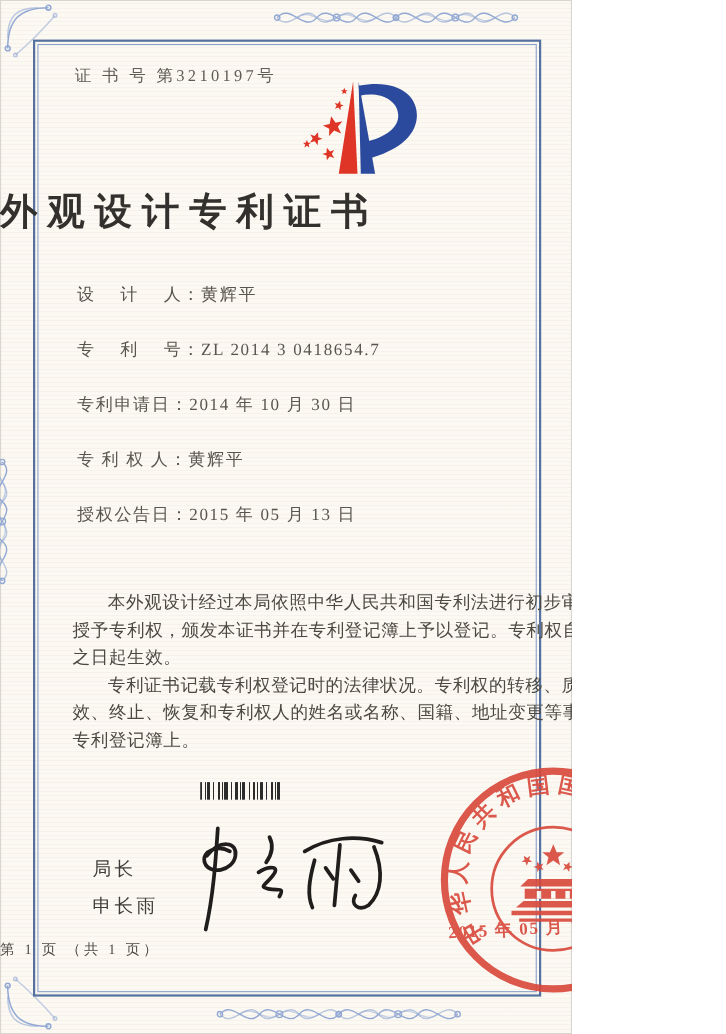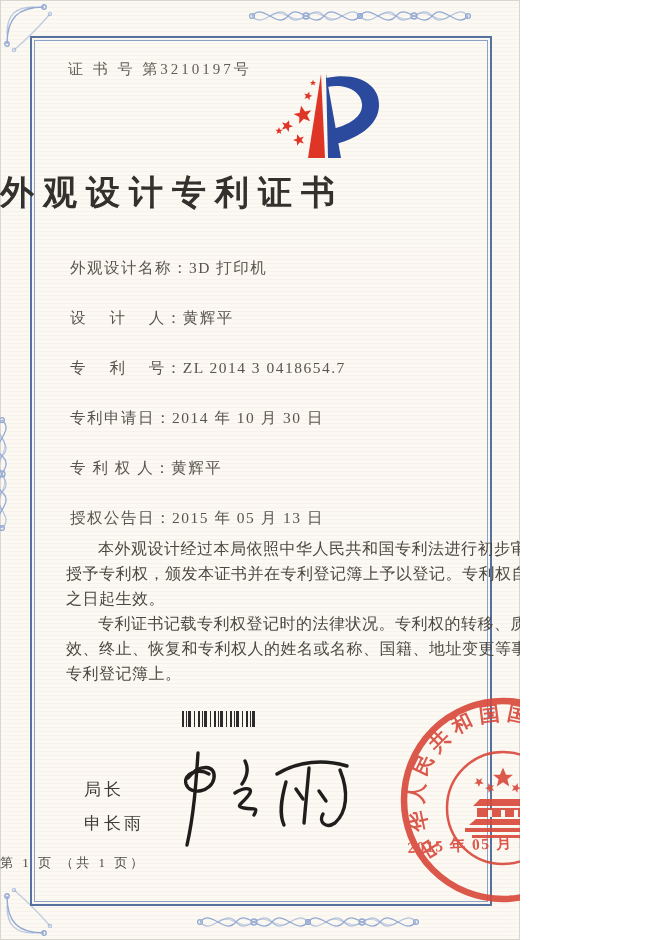--- a/index.html
+++ b/index.html
@@ -134,21 +134,20 @@
     <use href="#star" transform="translate(40,26) scale(0.45) rotate(15)" fill="#df3527"></use>
     <use href="#star" transform="translate(35,45) scale(0.95) rotate(-12)" fill="#df3527"></use>
     <use href="#star" transform="translate(19,56) scale(0.62) rotate(20)" fill="#df3527"></use>
     <use href="#star" transform="translate(11,61) scale(0.38)" fill="#df3527"></use>
     <use href="#star" transform="translate(31,70) scale(0.6) rotate(-18)" fill="#df3527"></use>
   </svg>
 
   <div class="title">外观设计专利证书</div>
 
   <div class="fields">
-    <div class="field-row"><span>外观设计名称：</span><span>3D 打印机</span></div>
     <div class="field-row"><span>设　 计　 人：</span><span>黄辉平</span></div>
     <div class="field-row"><span>专　 利　 号：</span><span>ZL 2014 3 0418654.7</span></div>
     <div class="field-row"><span>专利申请日：</span><span>2014 年 10 月 30 日</span></div>
     <div class="field-row"><span>专 利 权 人：</span><span>黄辉平</span></div>
     <div class="field-row"><span>授权公告日：</span><span>2015 年 05 月 13 日</span></div>
   </div>
 
   <div class="paragraphs">
     <p>本外观设计经过本局依照中华人民共和国专利法进行初步审查，决定授予专利权，颁发本证书并在专利登记簿上予以登记。专利权自授权公告之日起生效。</p>
     <p>专利证书记载专利权登记时的法律状况。专利权的转移、质押、无效、终止、恢复和专利权人的姓名或名称、国籍、地址变更等事项记载在专利登记簿上。</p>

